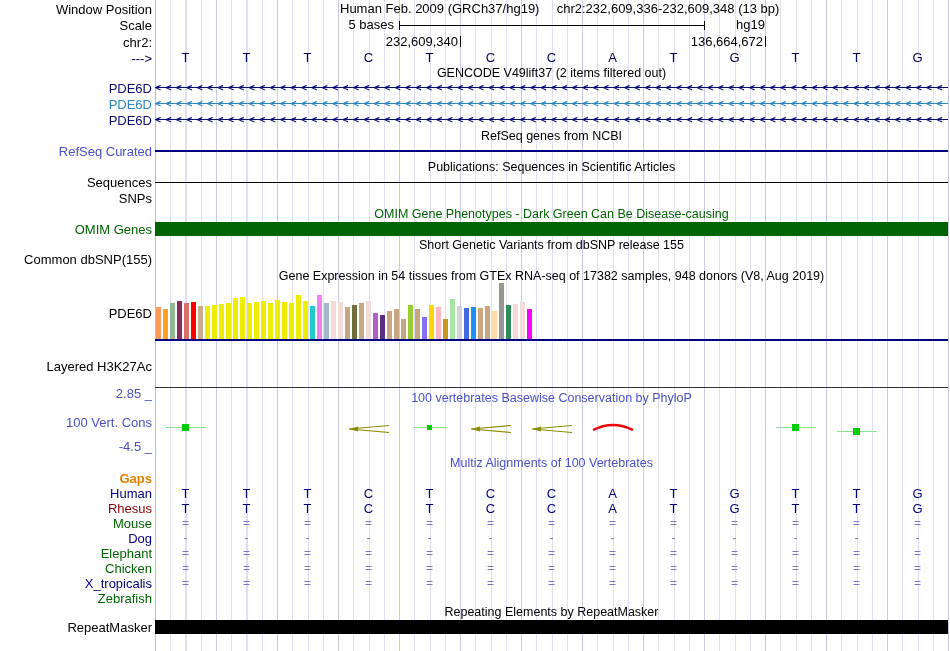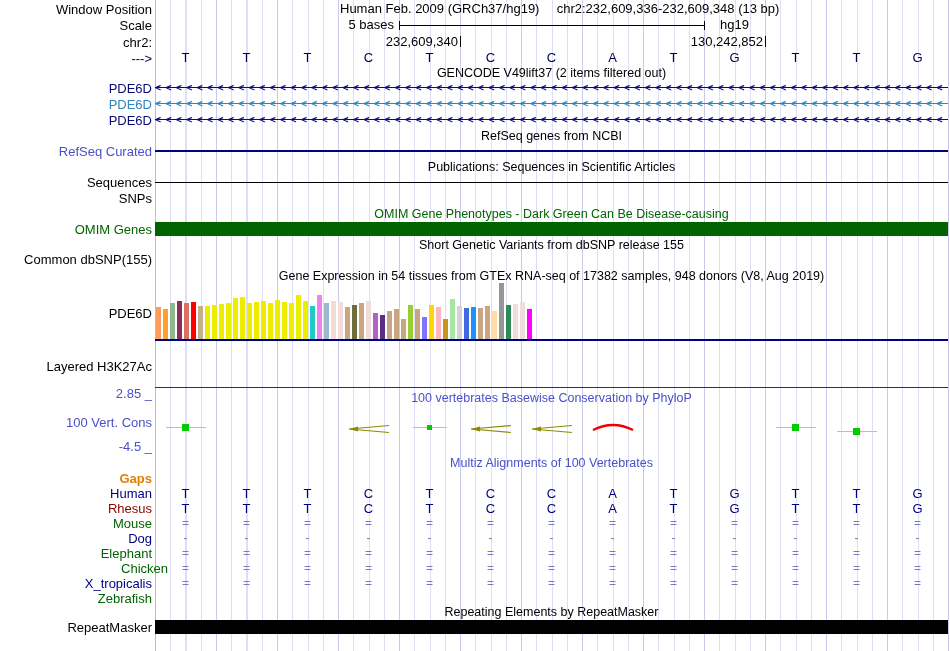--- a/index.html
+++ b/index.html
@@ -37,27 +37,27 @@
     <span>Human Feb. 2009 (GRCh37/hg19)</span>
     <span style="display:inline-block;width:10px"></span>
     <span>chr2:232,609,336-232,609,348 (13 bp)</span>
   </div>
 
   <div class="lbl" style="top:18px">Scale</div>
   <div class="num" style="top:18px;right:556px">5 bases</div>
   <div style="position:absolute;left:399px;top:25px;width:306px;height:1px;background:#000"></div>
   <div style="position:absolute;left:399px;top:21px;width:1px;height:9px;background:#000"></div>
   <div style="position:absolute;left:704px;top:21px;width:1px;height:9px;background:#000"></div>
-  <div class="num" style="left:720px;top:18px">hg19</div>
+  <div class="num" style="left:736px;top:18px">hg19</div>
 
   <div class="lbl" style="top:35px">chr2:</div>
   <div id="ruler">
       <div class="num" style="top: 35px; right: 492px;">232,609,340</div>
       <div class="tickmark" style="left: 460px; top: 36px;"></div>
-      <div class="num" style="top: 35px; right: 187px;">130,242,852</div>
+      <div class="num" style="top: 35px; right: 187px;">136,664,672</div>
       <div class="tickmark" style="left: 765px; top: 36px;"></div>
     </div>
 
   <div class="lbl" style="top:51px;color:#000050">---&gt;</div>
   <div id="seq-row">
       <div class="base-cell" style="left: 155px; top: 50px;">T</div>
       <div class="base-cell" style="left: 216px; top: 50px;">T</div>
       <div class="base-cell" style="left: 277px; top: 50px;">T</div>
       <div class="base-cell" style="left: 338px; top: 50px;">C</div>
       <div class="base-cell" style="left: 399px; top: 50px;">T</div>
@@ -304,16 +304,16 @@
   <div class="hline" style="top: 620px; height: 14px; background: rgb(0, 0, 0);" id="rm-bar"></div>
 <div class="lbl" style="top: 81px; color: rgb(12, 12, 120);">PDE6D</div>
     <div class="lbl" style="top: 97px; color: rgb(46, 134, 192);">PDE6D</div>
     <div class="lbl" style="top: 113px; color: rgb(12, 12, 120);">PDE6D</div>
     <div class="lbl" style="top: 471px; color: rgb(224, 128, 0); font-weight: bold;">Gaps</div>
     <div class="lbl" style="top: 486px; color: rgb(0, 0, 128);">Human</div>
     <div class="lbl" style="top: 501px; color: rgb(139, 0, 0);">Rhesus</div>
     <div class="lbl" style="top: 516px; color: rgb(0, 100, 0);">Mouse</div>
     <div class="lbl" style="top: 531px; color: rgb(0, 0, 128);">Dog</div>
     <div class="lbl" style="top: 546px; color: rgb(0, 100, 0);">Elephant</div>
-    <div class="lbl" style="top: 561px; color: rgb(0, 100, 0); padding-left: 16px;">Chicken</div>
+    <div class="lbl" style="top: 561px; color: rgb(0, 100, 0);">Chicken</div>
     <div class="lbl" style="top: 576px; color: rgb(0, 0, 128);">X_tropicalis</div>
     <div class="lbl" style="top: 591px; color: rgb(0, 100, 0);">Zebrafish</div>
   </div>
 
 </body></html>

